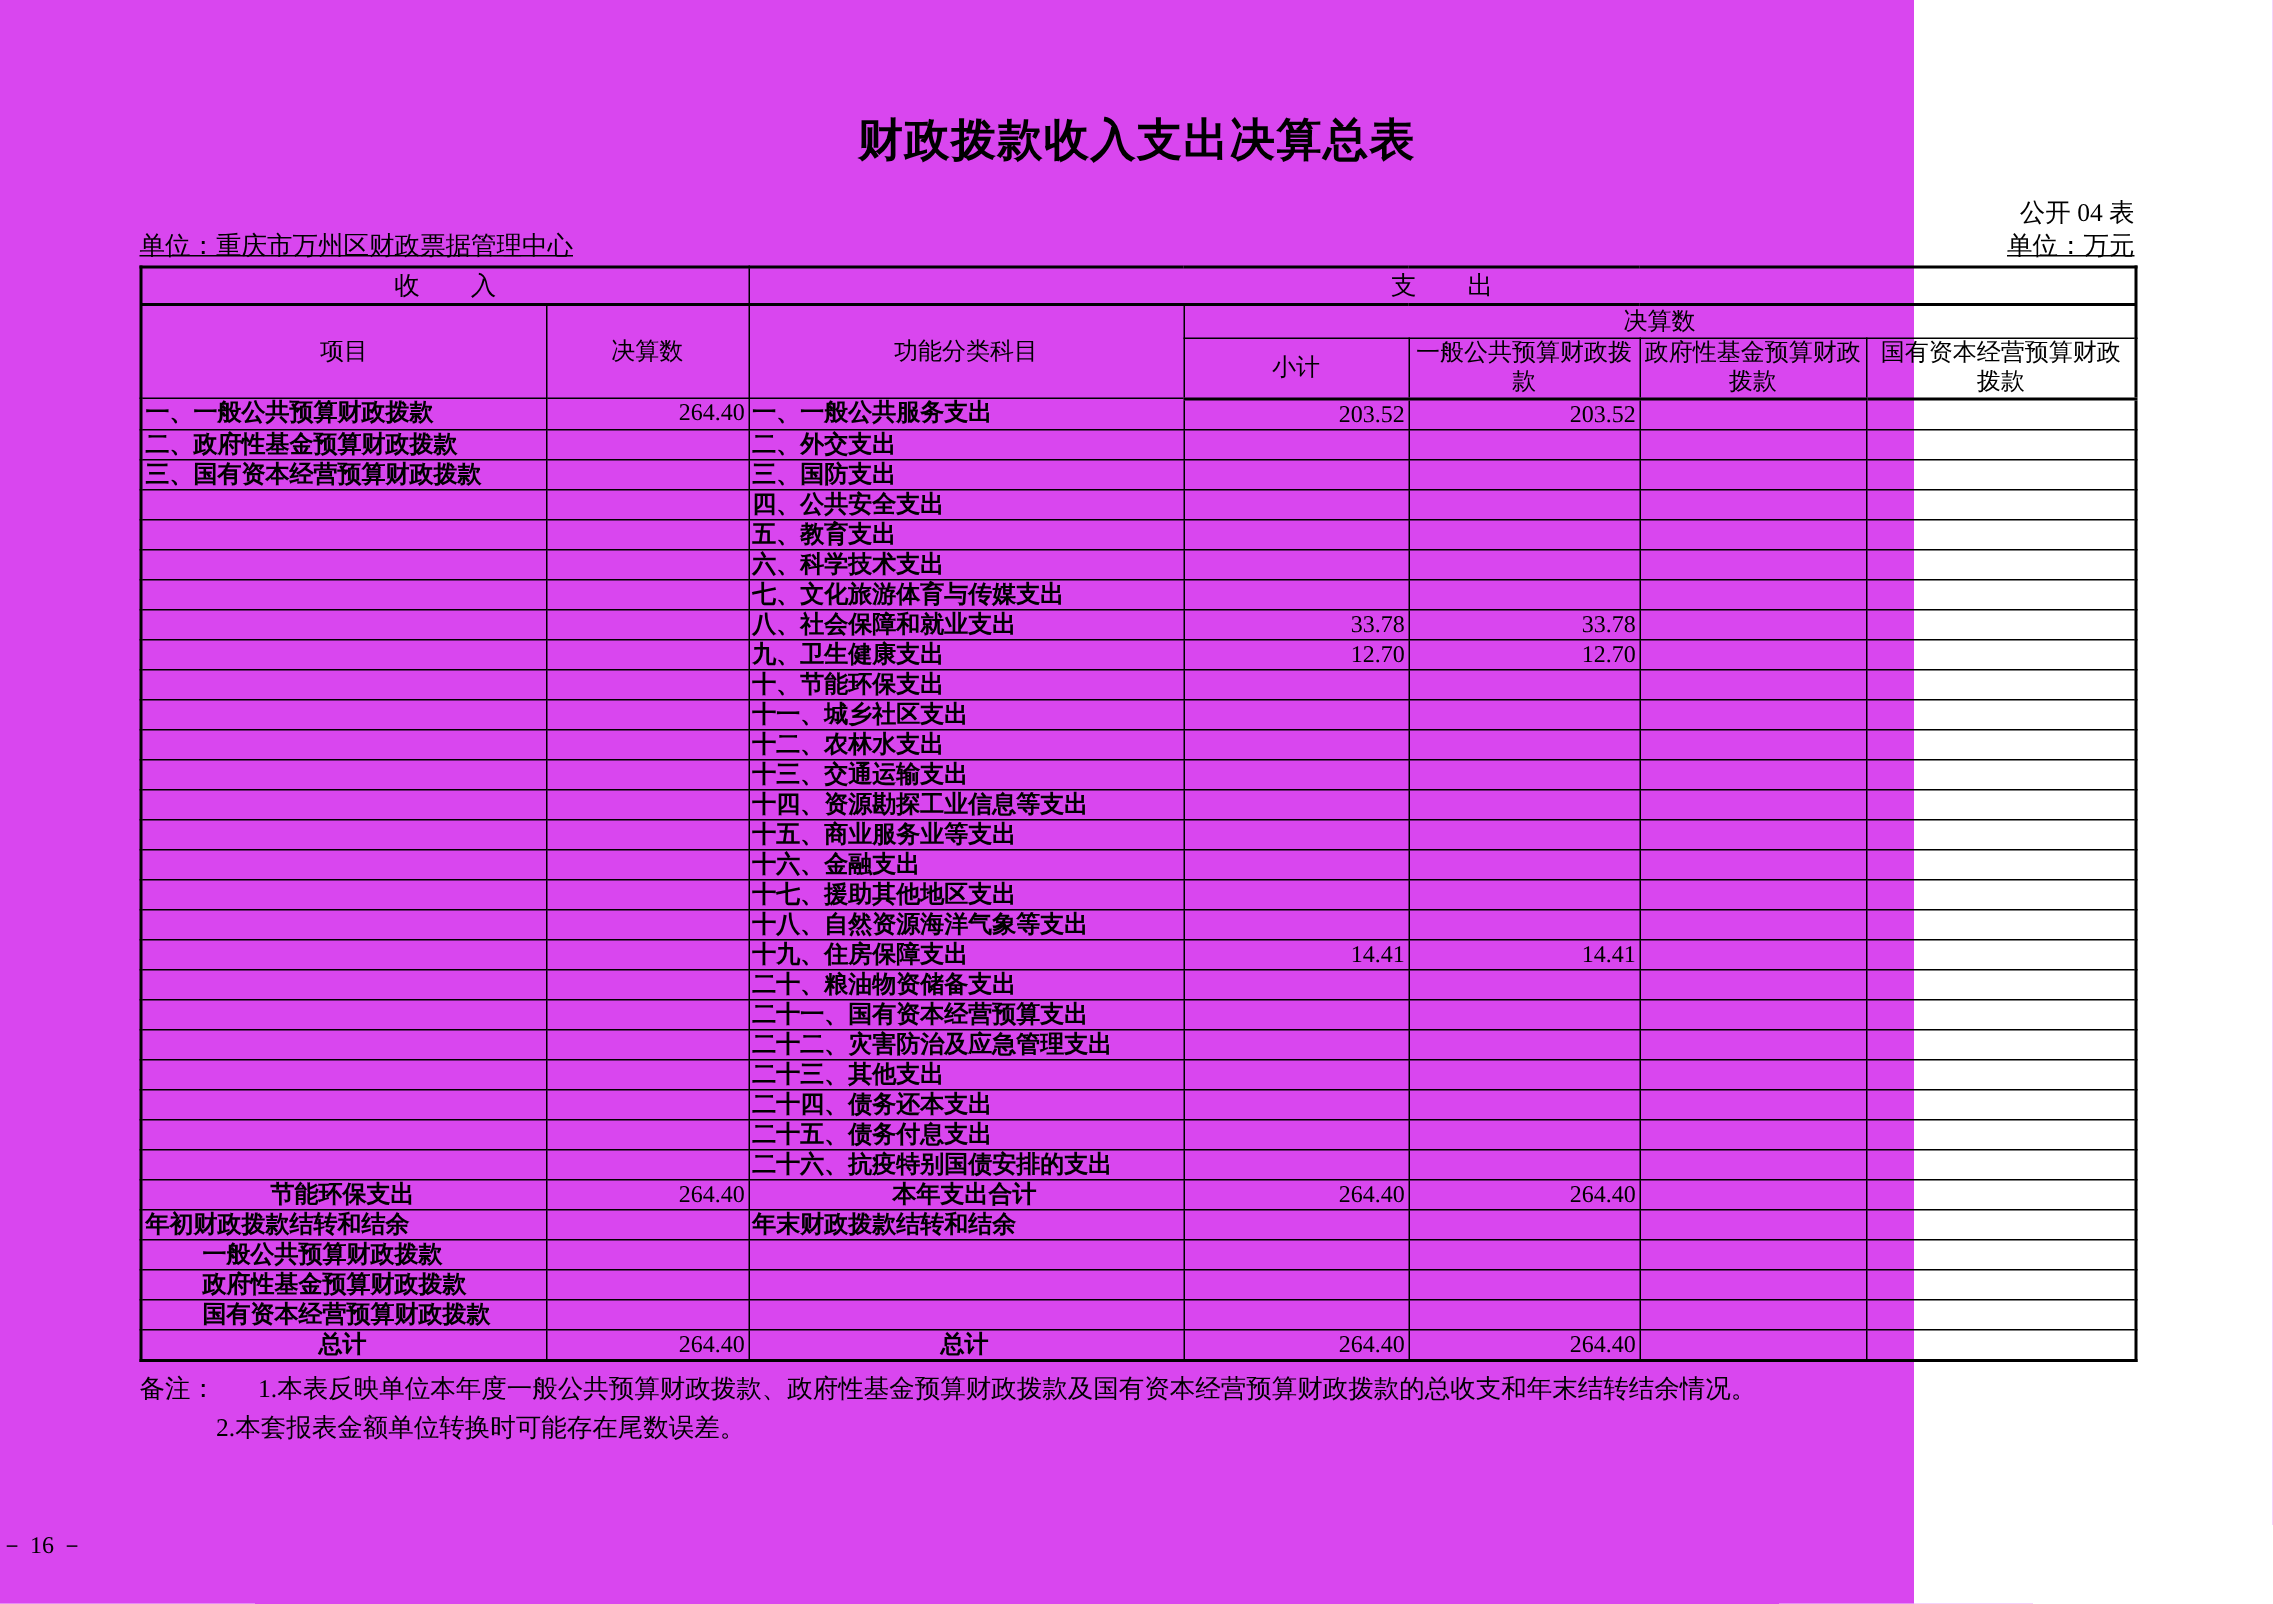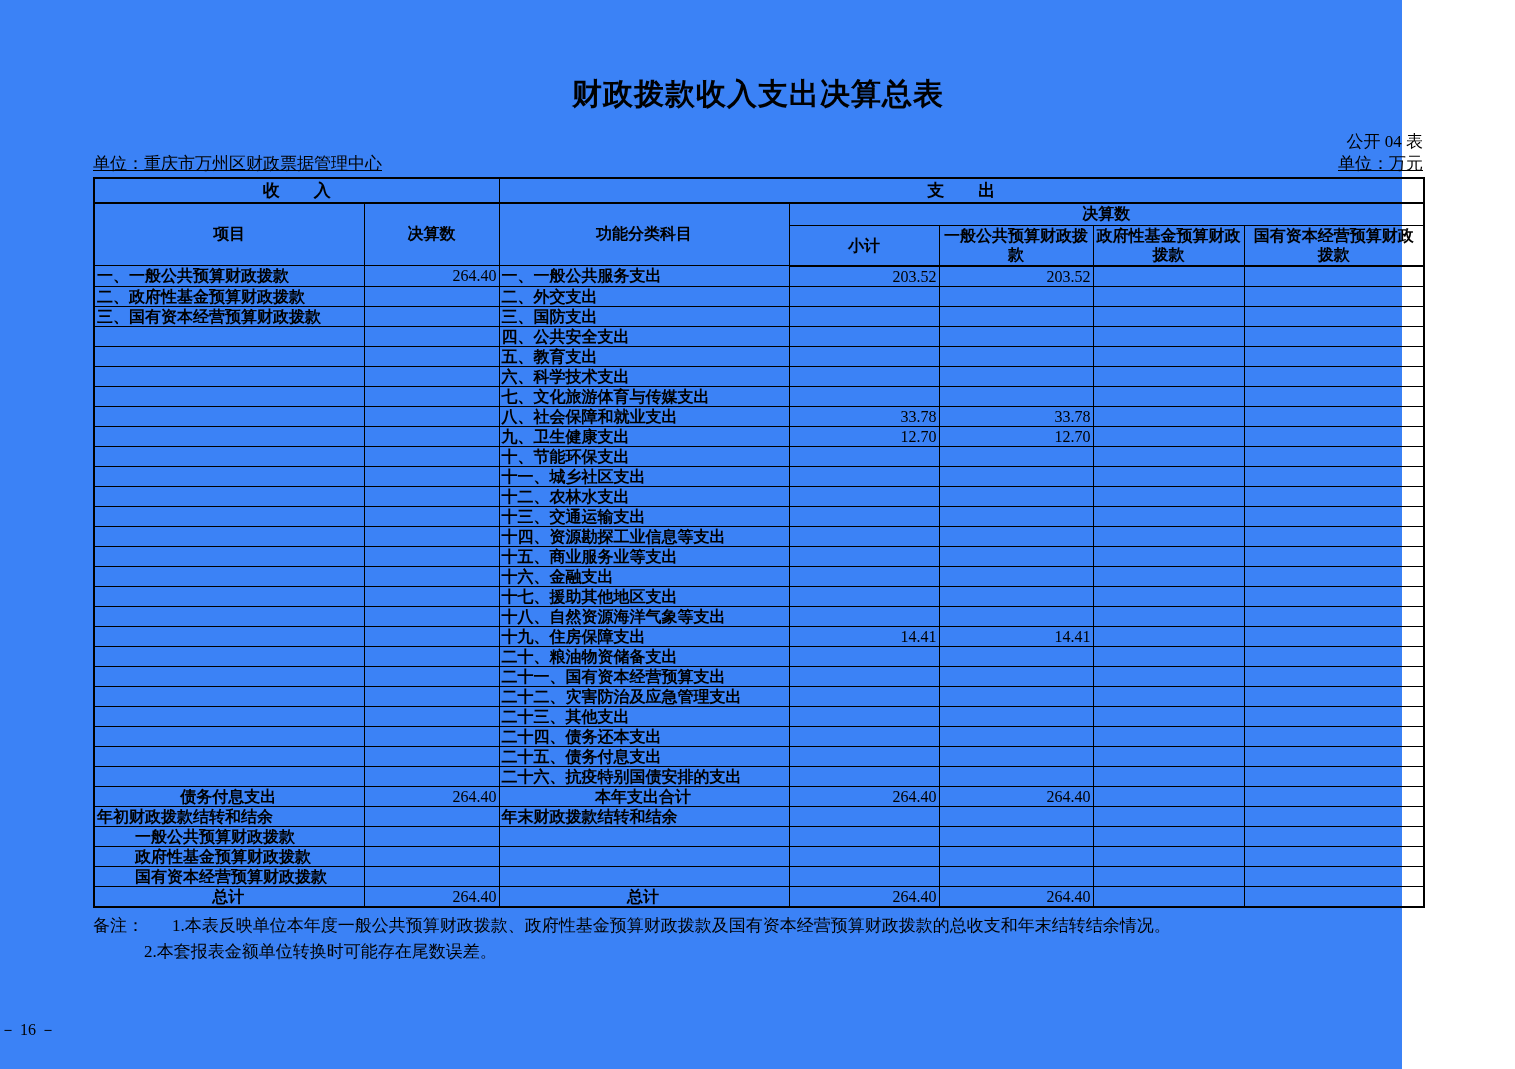--- a/index.html
+++ b/index.html
@@ -2,40 +2,40 @@
 <html><head>
 <meta charset="utf-8">
 <style>
   * { box-sizing: border-box; margin: 0; padding: 0; }
   html, body { background: #ffffff; }
   body {
     width: 1515px; height: 1069px; overflow: hidden; position: relative;
     font-family: "Liberation Serif", "DejaVu Serif", serif;
     color: #000;
   }
-  .page { position: absolute; left: 0; top: 0; width: 1402px; height: 1069px; background: #3b82f6; }
+  .page { position: absolute; left: 0; top: 0; width: 1276px; height: 1069px; background: #d946ef; }
   .content { position: absolute; left: 93px; top: 0; width: 1330px; }
 
   .title {
     margin-top: 76px; text-align: center;
     font-size: 30px; font-weight: bold; letter-spacing: 1px;
     height: 36px; line-height: 36px;
   }
   .table-no { margin-top: 19px; text-align: right; font-size: 17px; height: 22px; line-height: 22px; }
   .unit-row { display: flex; justify-content: space-between; font-size: 17px; height: 22px; line-height: 22px; text-decoration: underline; }
 
   table.main {
     width: 1330px; border-collapse: collapse; table-layout: fixed;
     border: 2px solid #000; margin-top: 2px;
   }
   table.main th, table.main td {
     border: 1px solid #000; font-size: 16px; overflow: hidden;
     vertical-align: middle; padding: 0 2px;
   }
-  table.main thead th { text-align: center; font-weight: bold; }
+  table.main thead th { text-align: center; font-weight: normal; }
   tr.h1 th { height: 23px; border-bottom: 2px solid #000; font-size: 17px; }
   tr.h2 th { height: 18px; }
   tr.h3 th { height: 40px; line-height: 19px; border-bottom: 2px solid #000; }
   th.span2 { border-bottom: 2px solid #000; }
   table.main tbody td { height: 19px; line-height: 19px; white-space: nowrap; }
   td.item { text-align: left; padding-left: 4px; font-weight: bold; }
   td.item.center { text-align: center; padding-left: 0; }
   td.item.indent { padding-left: 40px; }
   td.num { text-align: right; padding-right: 8px; font-weight: normal; }
 
@@ -319,21 +319,21 @@
           <tr>
             <td class="item left"></td>
             <td class="num"></td>
             <td class="item left">二十六、抗疫特别国债安排的支出</td>
             <td class="num"></td>
             <td class="num"></td>
             <td class="num"></td>
             <td class="num"></td>
           </tr>
           <tr>
-            <td class="item center">债务付息支出</td>
+            <td class="item center">节能环保支出</td>
             <td class="num">264.40</td>
             <td class="item center">本年支出合计</td>
             <td class="num">264.40</td>
             <td class="num">264.40</td>
             <td class="num"></td>
             <td class="num"></td>
           </tr>
           <tr>
             <td class="item left">年初财政拨款结转和结余</td>
             <td class="num"></td>

